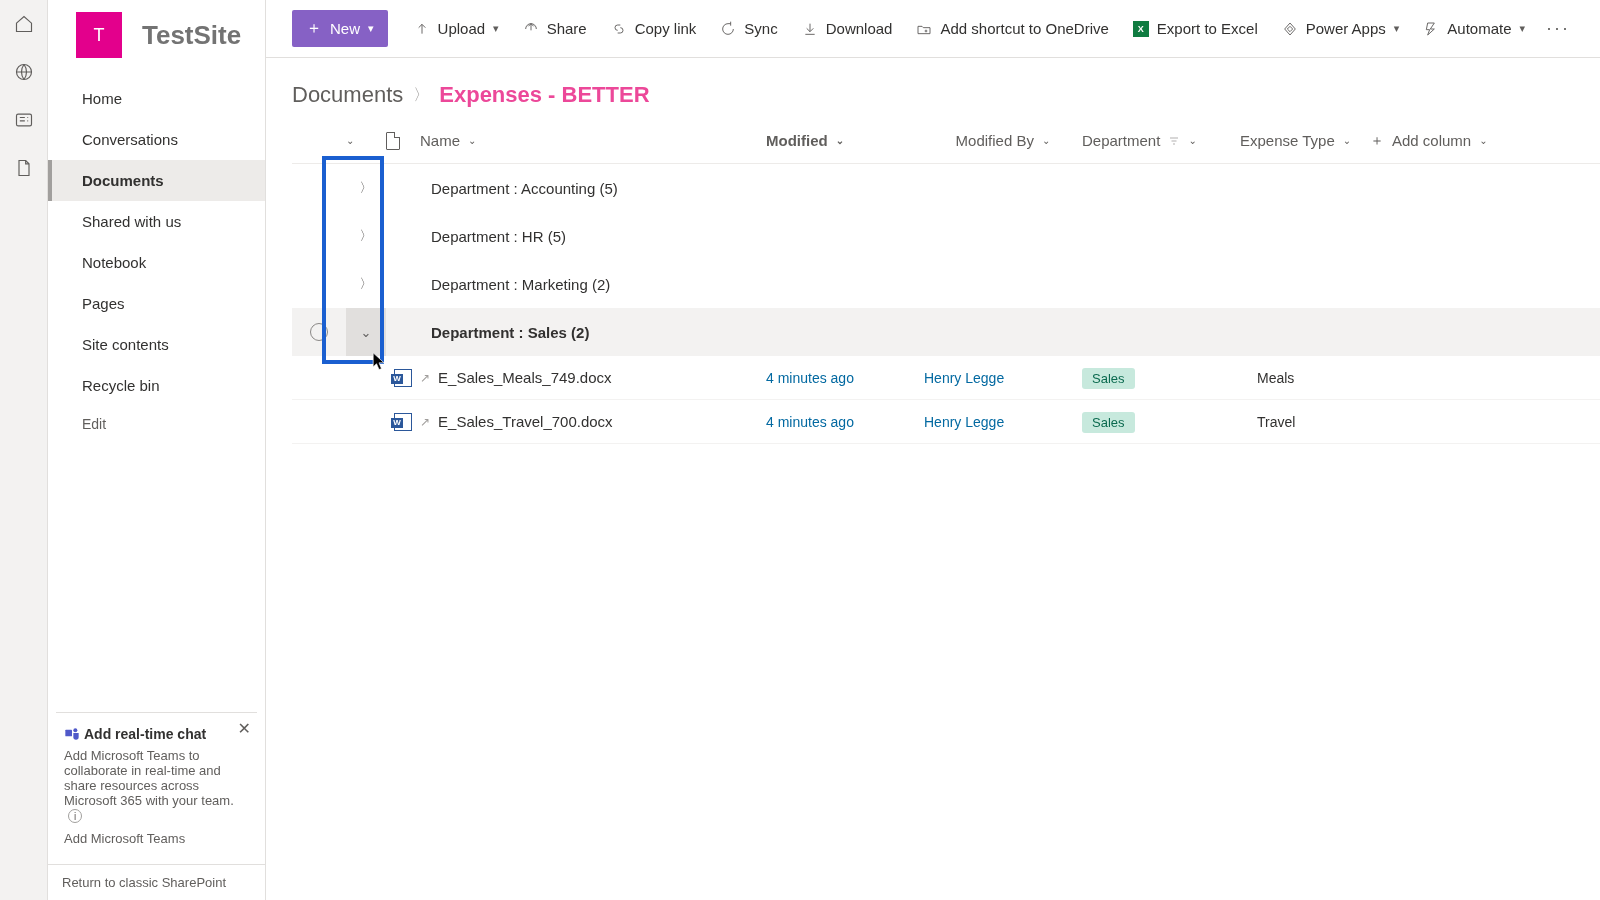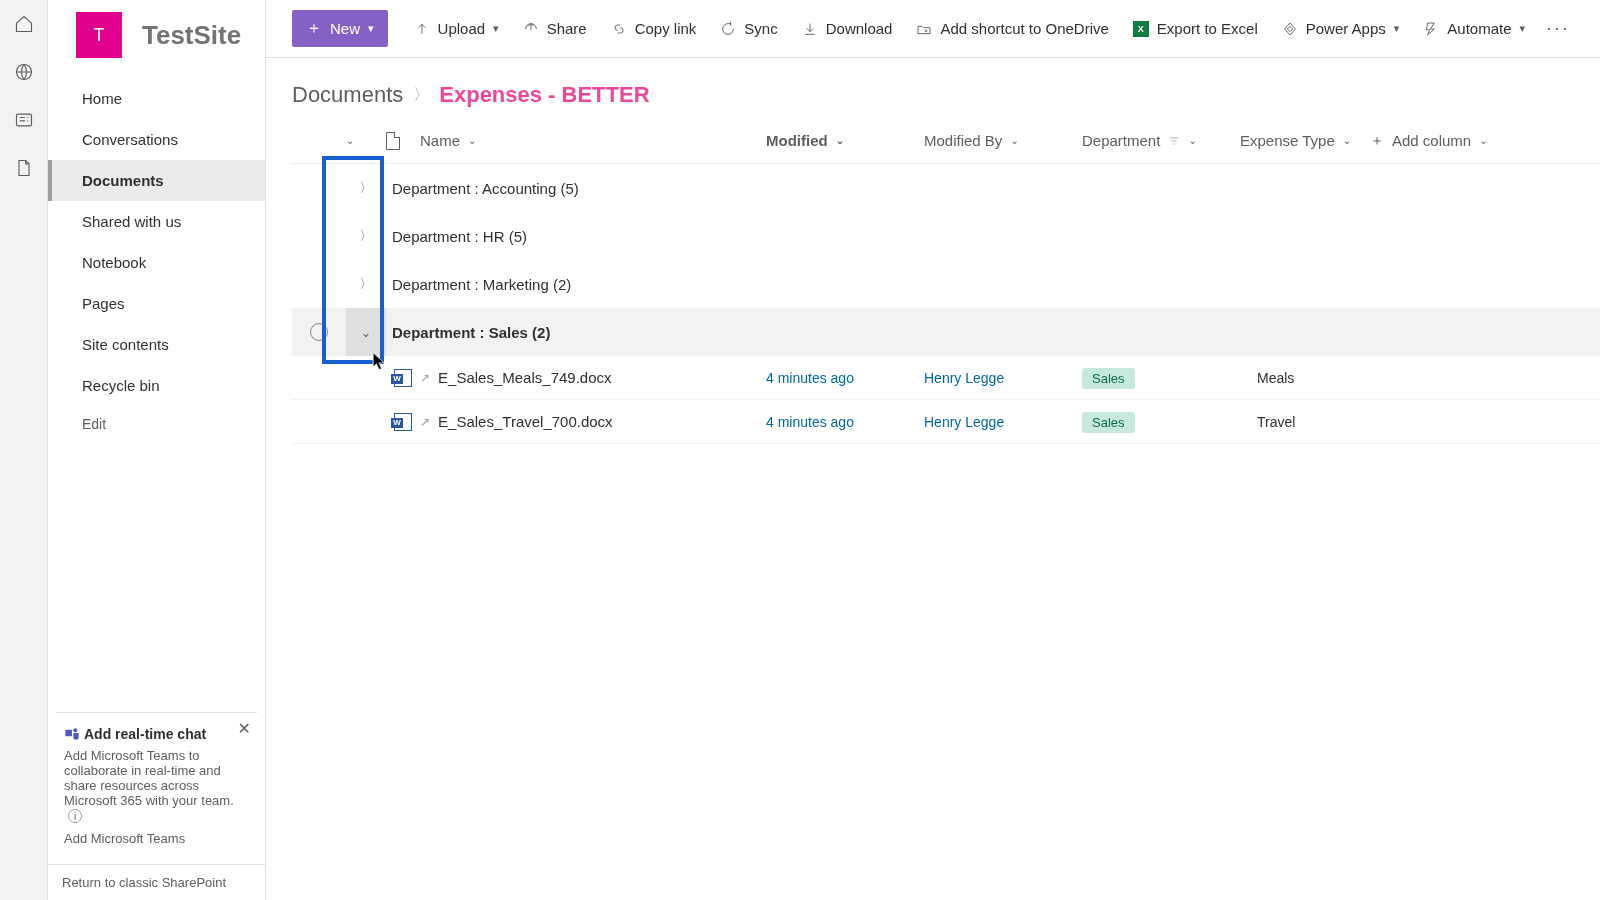--- a/index.html
+++ b/index.html
@@ -45,34 +45,34 @@
   .breadcrumb .sep { font-size:16px; color:#a19f9d; }
 
   
   .table { padding: 0 0 0 26px; }
   .thead { display:flex; align-items:center; font-size:15px; color:#605e5c; height:46px; border-bottom:1px solid #edebe9; }
   .col-sel { width:54px; display:flex; justify-content:flex-end; padding-right:6px;}
   .col-exp { width:40px; }
   .col-type { width:34px; display:flex; align-items:center;}
   .col-name { flex: 0 0 346px; }
   .col-mod { width:158px;font-weight:bold; }
-  .col-by { width:158px; }
+  .col-by { width:158px;justify-content:center; }
   .col-dept { width:158px; }
   .col-exptype { width:130px; }
   .col-add { width:170px; color:#605e5c; }
   .th { display:flex; align-items:center; gap:8px; cursor:pointer; }
   .th .chev { font-size:10px; }
 
   .group { display:flex; align-items:center; height:48px; font-size:15px; color:#323130; }
   .group.active { background:#f3f2f1; }
   .group .sel { width:54px; display:flex; justify-content:center;}
   .group .sel .radio { width:18px; height:18px; border:1px solid #8a8886; border-radius:50%; }
   .group .arrow { width:40px; display:flex; justify-content:center; color:#605e5c; font-size:13px; }
   .group.active .arrow { background:#e1dfdd; height:100%; align-items:center; }
-  .group .label { padding-left:6px; }
+  .group .label { padding-left:6px;margin-left:39px; }
   .group.active .label { font-weight:600; }
 
   .row { display:flex; align-items:center; height:44px; font-size:15px; color:#323130; border-bottom:1px solid #f3f2f1; }
   .row .indent { width:94px; }
   .row .ficon { width:34px; display:flex; justify-content:center; }
   .row .fname { flex:0 0 346px; display:flex; align-items:center; gap:6px;}
   .row .fname .share { font-size:12px; color:#a19f9d; margin-right:2px;}
   .row .mod, .row .by { width:158px; color:#0369a1; font-size:14px;}
   .row .dept { width:175px; }
   .row .pill { background:#c7e9dd; color:#0b6a4f; padding:3px 10px; border-radius:3px; font-size:13px; }

